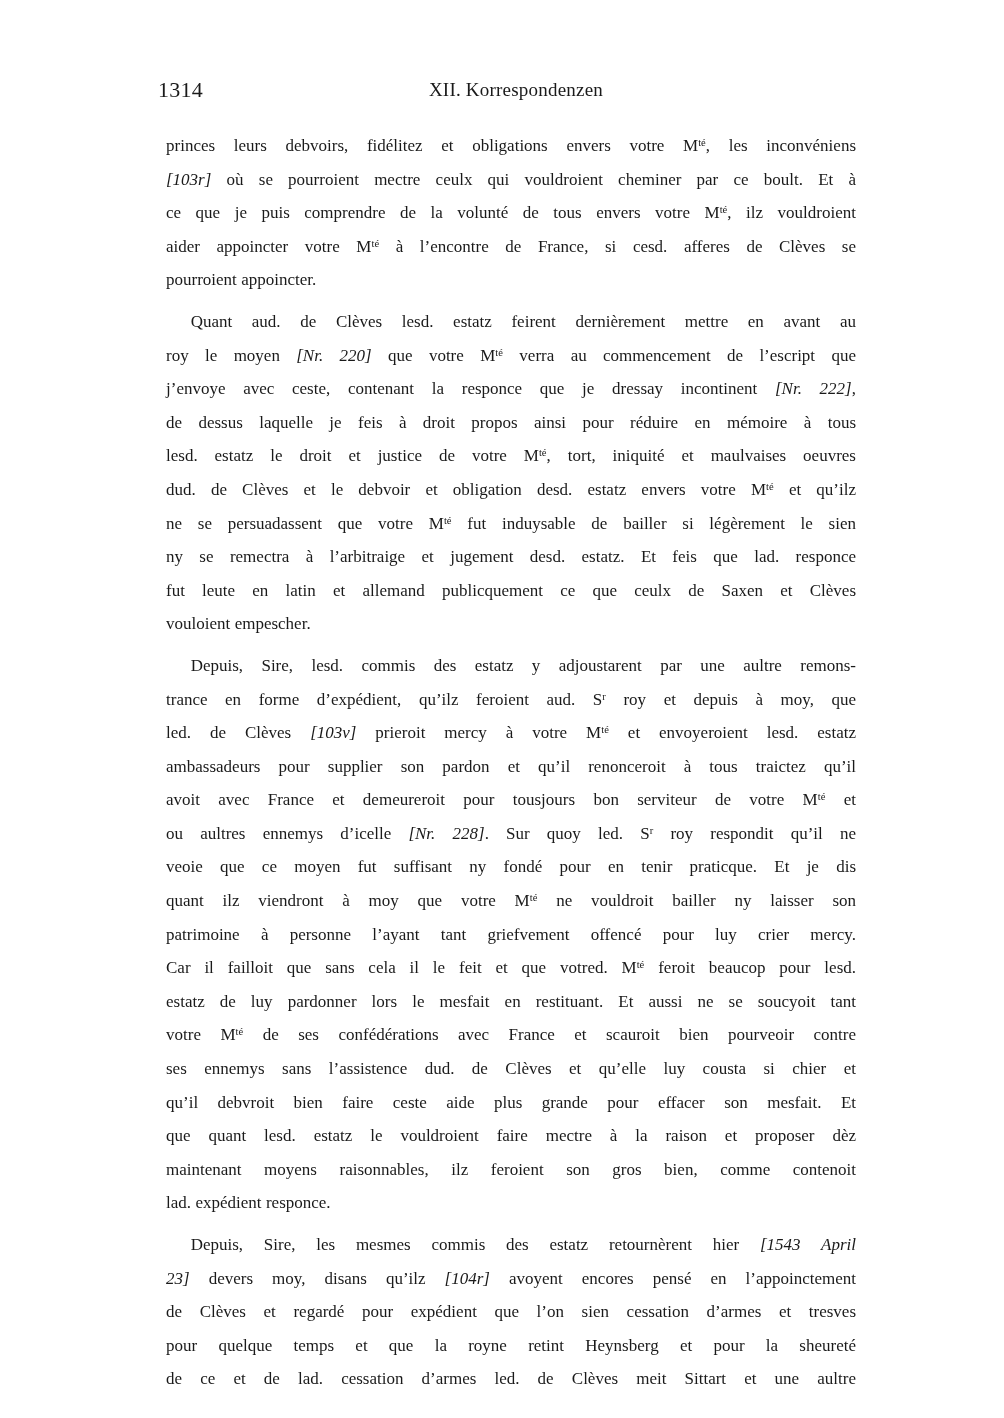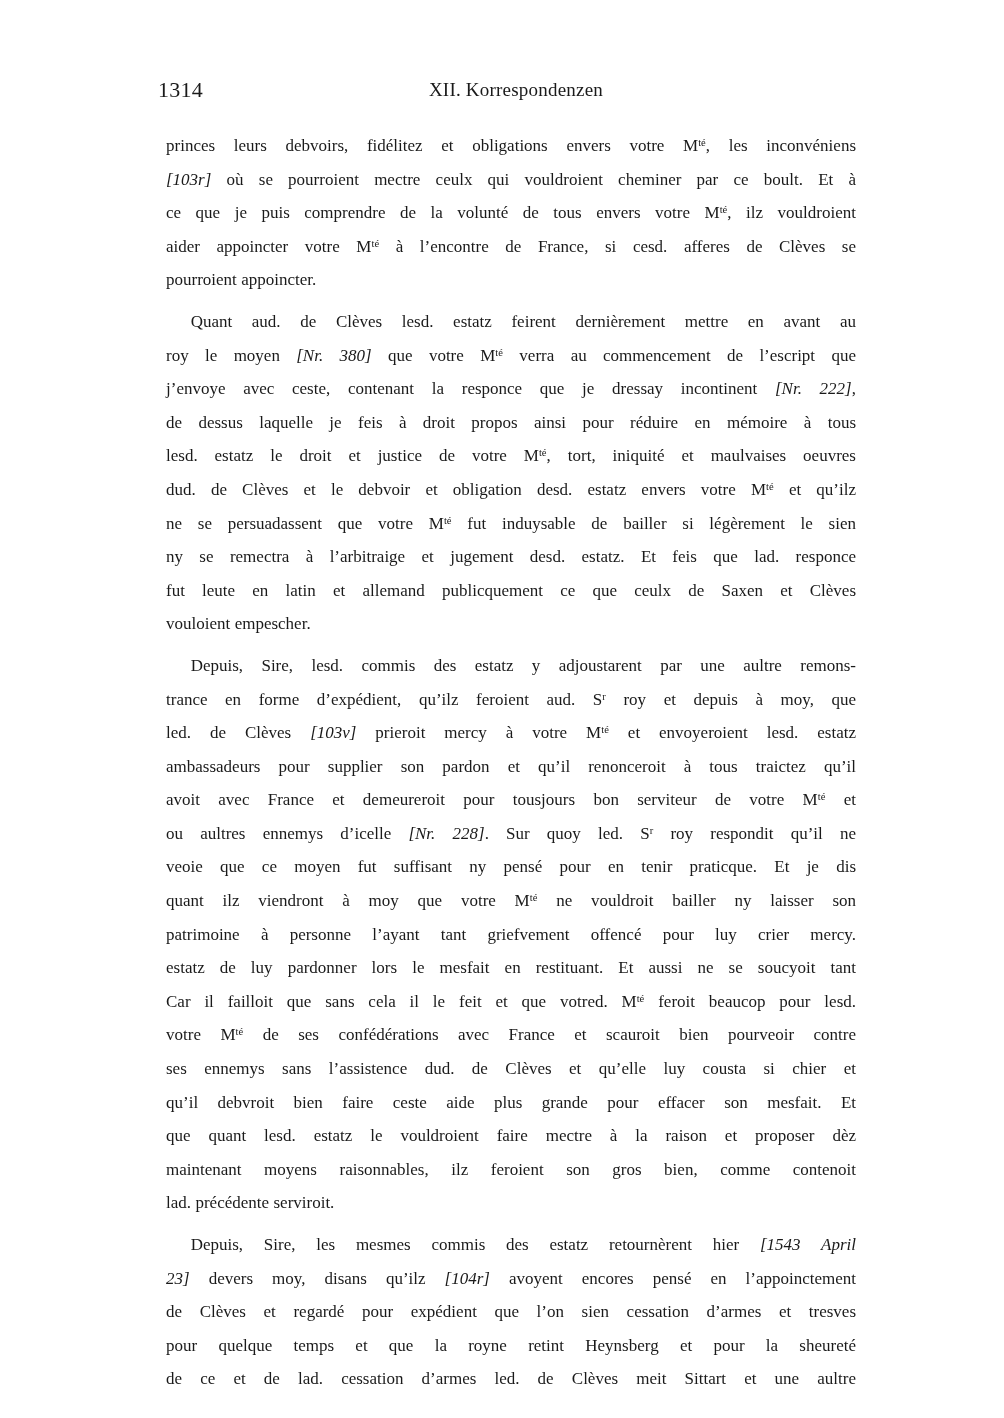--- a/index.html
+++ b/index.html
@@ -108,48 +108,48 @@
   <div class="textblock" id="body-text">
       <p class="para" id="para-1">
         <span class="ln">princes leurs debvoirs, fidélitez et obligations envers votre M<sup class="abbr">té</sup>, les inconvéniens</span>
         <span class="ln"><i>[103r]</i> où se pourroient mectre ceulx qui vouldroient cheminer par ce boult. Et à</span>
         <span class="ln">ce que je puis comprendre de la volunté de tous envers votre M<sup class="abbr">té</sup>, ilz vouldroient</span>
         <span class="ln">aider appoincter votre M<sup class="abbr">té</sup> à l’encontre de France, si cesd. afferes de Clèves se</span>
         <span class="ln last">pourroient appoincter.</span>
       </p>
       <p class="para" id="para-2">
         <span class="ln first-indent">Quant aud. de Clèves lesd. estatz feirent dernièrement mettre en avant au</span>
-        <span class="ln">roy le moyen <i>[Nr. 380]</i> que votre M<sup class="abbr">té</sup> verra au commencement de l’escript que</span>
+        <span class="ln">roy le moyen <i>[Nr. 220]</i> que votre M<sup class="abbr">té</sup> verra au commencement de l’escript que</span>
         <span class="ln">j’envoye avec ceste, contenant la responce que je dressay incontinent <i>[Nr. 222]</i>,</span>
         <span class="ln">de dessus laquelle je feis à droit propos ainsi pour réduire en mémoire à tous</span>
         <span class="ln">lesd. estatz le droit et justice de votre M<sup class="abbr">té</sup>, tort, iniquité et maulvaises oeuvres</span>
         <span class="ln">dud. de Clèves et le debvoir et obligation desd. estatz envers votre M<sup class="abbr">té</sup> et qu’ilz</span>
         <span class="ln">ne se persuadassent que votre M<sup class="abbr">té</sup> fut induysable de bailler si légèrement le sien</span>
         <span class="ln">ny se remectra à l’arbitraige et jugement desd. estatz. Et feis que lad. responce</span>
         <span class="ln">fut leute en latin et allemand publicquement ce que ceulx de Saxen et Clèves</span>
         <span class="ln last">vouloient empescher.</span>
       </p>
       <p class="para" id="para-3">
         <span class="ln first-indent">Depuis, Sire, lesd. commis des estatz y adjoustarent par une aultre remons-</span>
         <span class="ln">trance en forme d’expédient, qu’ilz feroient aud. S<sup class="abbr">r</sup> roy et depuis à moy, que</span>
         <span class="ln">led. de Clèves <i>[103v]</i> prieroit mercy à votre M<sup class="abbr">té</sup> et envoyeroient lesd. estatz</span>
         <span class="ln">ambassadeurs pour supplier son pardon et qu’il renonceroit à tous traictez qu’il</span>
         <span class="ln">avoit avec France et demeureroit pour tousjours bon serviteur de votre M<sup class="abbr">té</sup> et</span>
         <span class="ln">ou aultres ennemys d’icelle <i>[Nr. 228]</i>. Sur quoy led. S<sup class="abbr">r</sup> roy respondit qu’il ne</span>
-        <span class="ln">veoie que ce moyen fut suffisant ny pensé pour en tenir praticque. Et je dis</span>
+        <span class="ln">veoie que ce moyen fut suffisant ny fondé pour en tenir praticque. Et je dis</span>
         <span class="ln">quant ilz viendront à moy que votre M<sup class="abbr">té</sup> ne vouldroit bailler ny laisser son</span>
         <span class="ln">patrimoine à personne l’ayant tant griefvement offencé pour luy crier mercy.</span>
+        <span class="ln">Car il failloit que sans cela il le feit et que votred. M<sup class="abbr">té</sup> feroit beaucop pour lesd.</span>
         <span class="ln">estatz de luy pardonner lors le mesfait en restituant. Et aussi ne se soucyoit tant</span>
-        <span class="ln">Car il failloit que sans cela il le feit et que votred. M<sup class="abbr">té</sup> feroit beaucop pour lesd.</span>
         <span class="ln">votre M<sup class="abbr">té</sup> de ses confédérations avec France et scauroit bien pourveoir contre</span>
         <span class="ln">ses ennemys sans l’assistence dud. de Clèves et qu’elle luy cousta si chier et</span>
         <span class="ln">qu’il debvroit bien faire ceste aide plus grande pour effacer son mesfait. Et</span>
         <span class="ln">que quant lesd. estatz le vouldroient faire mectre à la raison et proposer dèz</span>
         <span class="ln">maintenant moyens raisonnables, ilz feroient son gros bien, comme contenoit</span>
-        <span class="ln last">lad. précédente serviroit.</span>
+        <span class="ln last">lad. expédient responce.</span>
       </p>
       <p class="para" id="para-4">
         <span class="ln first-indent">Depuis, Sire, les mesmes commis des estatz retournèrent hier <i>[1543 April</i></span>
         <span class="ln"><i>23]</i> devers moy, disans qu’ilz <i>[104r]</i> avoyent encores pensé en l’appoinctement</span>
         <span class="ln">de Clèves et regardé pour expédient que l’on sien cessation d’armes et tresves</span>
         <span class="ln">pour quelque temps et que la royne retint Heynsberg et pour la sheureté</span>
         <span class="ln">de ce et de lad. cessation d’armes led. de Clèves meit Sittart et une aultre</span>
       </p>
     </div>
 

